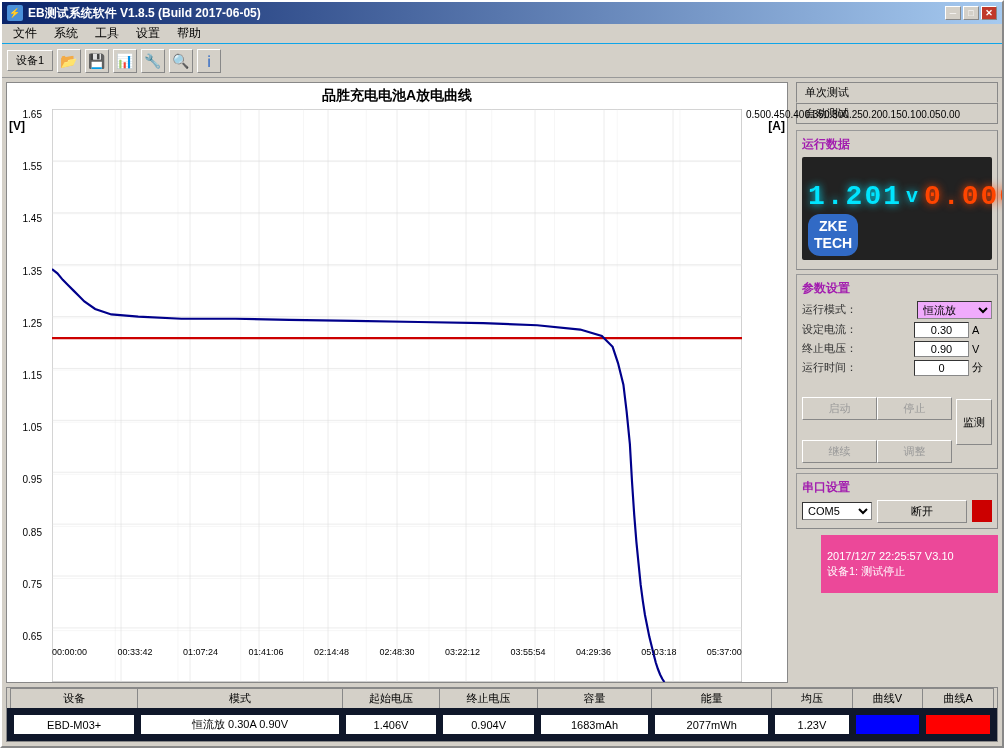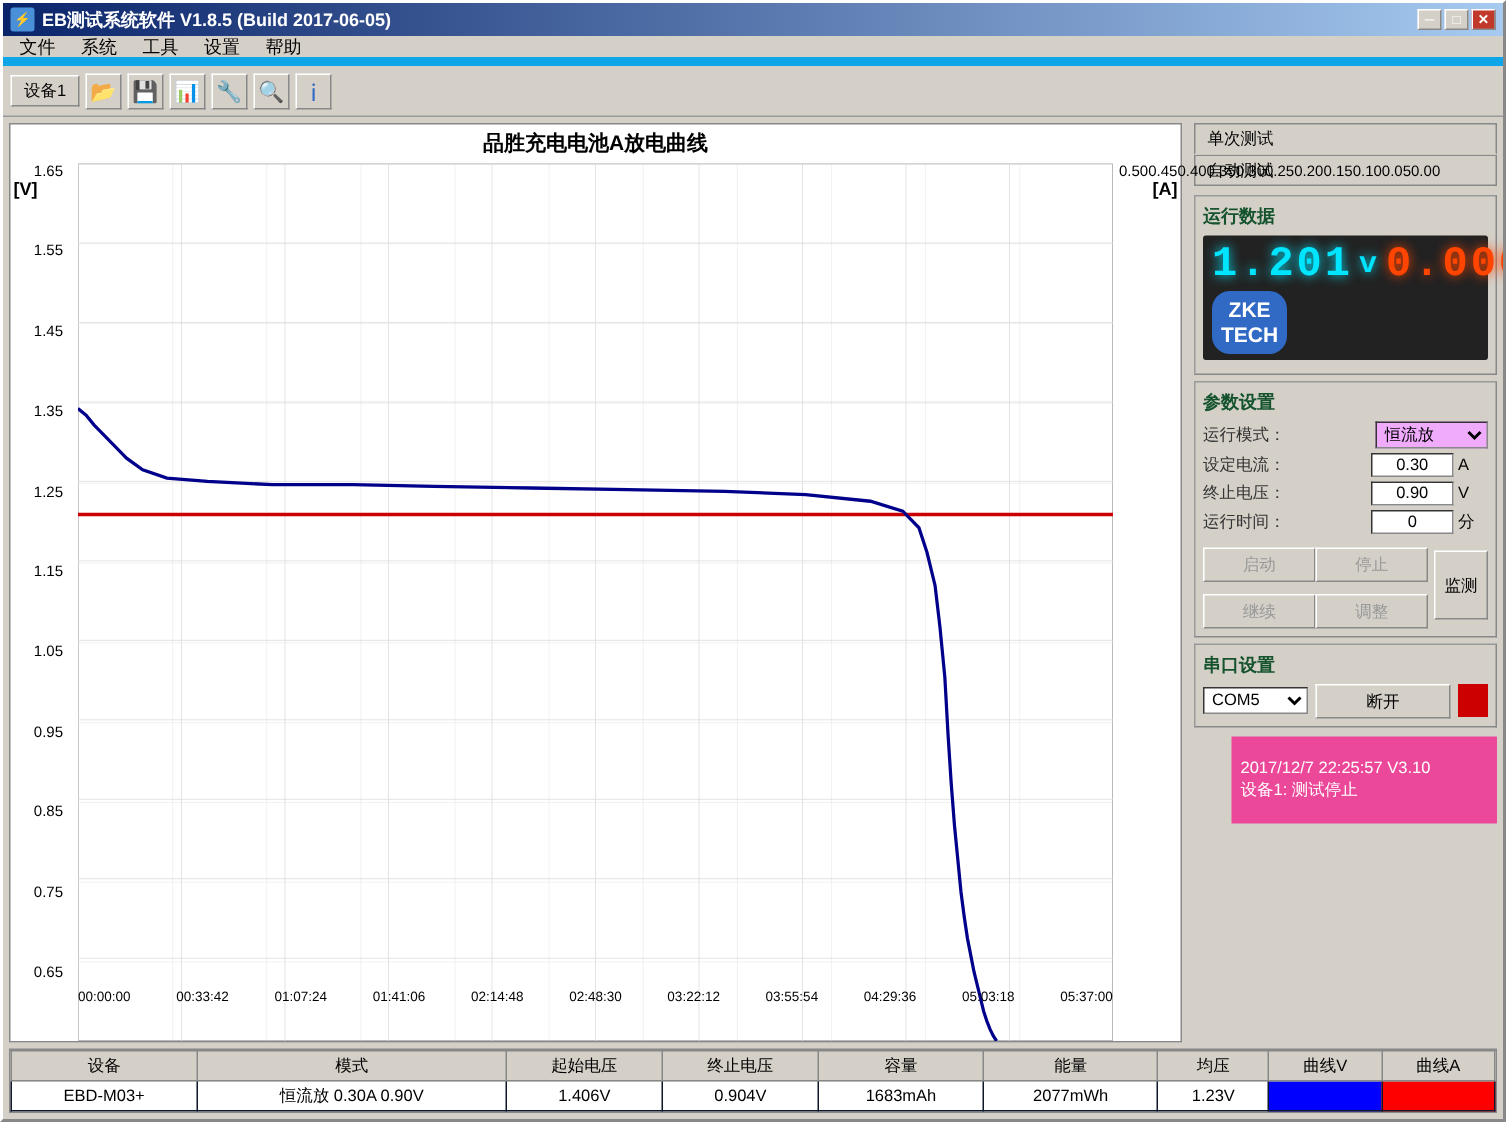--- a/index.html
+++ b/index.html
@@ -48,21 +48,21 @@
       display: flex; align-items: center; justify-content: center;
       cursor: pointer;
     }
     .title-btn.close { background: #c0392b; color: #fff; }
 
     .menu-bar {
       background: #d4d0c8;
       padding: 2px 5px;
       display: flex;
       gap: 5px;
-      border-bottom: 6px solid #0ea5e9;
+      border-bottom: 1px solid #0ea5e9;
       height: 20px;
       align-items: center;
     }
     .menu-item {
       padding: 1px 6px;
       cursor: pointer;
       font-size: 12px;
     }
 
     .toolbar {
@@ -152,20 +152,21 @@
     .digital-display {
       background: #222;
       padding: 4px 6px;
       border-radius: 2px;
       margin-bottom: 4px;
     }
     .digital-row {
       display: flex;
       align-items: center;
       gap: 4px;
+      margin-top: 20px;
     }
     .digit-v {
       font-family: 'Courier New', monospace;
       font-size: 28px;
       font-weight: bold;
       color: #00e5ff;
       letter-spacing: 2px;
       text-shadow: 0 0 8px #00e5ff;
     }
     .digit-a {
@@ -205,21 +206,21 @@
       align-items: center;
       justify-content: space-between;
       margin-top: 2px;
     }
 
     
     .section-title {
       font-size: 12px;
       font-weight: bold;
       margin-bottom: 4px;
-      color: #14532d;
+      color: #a21caf;
     }
     .param-row {
       display: flex;
       align-items: center;
       margin-bottom: 3px;
       font-size: 11px;
     }
     .param-label {
       flex: 1;
       color: #333;
@@ -242,21 +243,21 @@
       border: 1px inset #888;
       background: #f0abfc;
       font-size: 11px;
       padding: 1px;
     }
 
     
     .btn-row {
       display: flex;
       gap: 0;
-      margin-top: 4px;
+      margin-top: 16px;
     }
     .ctrl-btn {
       flex: 1;
       padding: 3px;
       font-size: 11px;
       background: #d4d0c8;
       border: 1px solid #888;
       border-top-color: #fff;
       border-left-color: #fff;
       cursor: pointer;
@@ -330,21 +331,21 @@
       background: #d4d0c8;
     }
     th {
       background: #d4d0c8;
       border: 1px solid #888;
       padding: 2px 4px;
       text-align: center;
       font-weight: normal;
     }
     td {
-      border: 1px solid #0f172a;
+      border: 7px solid #0f172a;
       padding: 2px 4px;
       text-align: center;
       background: #fff;
     }
     td.color-cell-blue { background: #00f; }
     td.color-cell-red { background: #f00; }
     .watermark {
       position: absolute;
       right: 50px;
       top: 30px;

